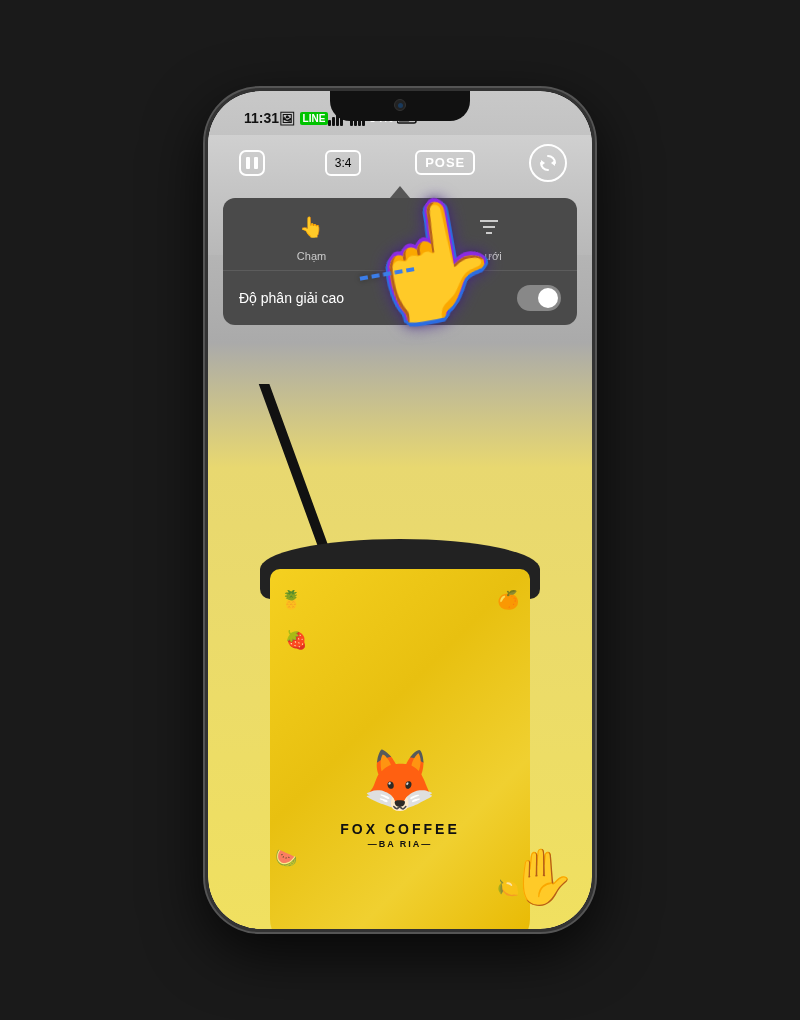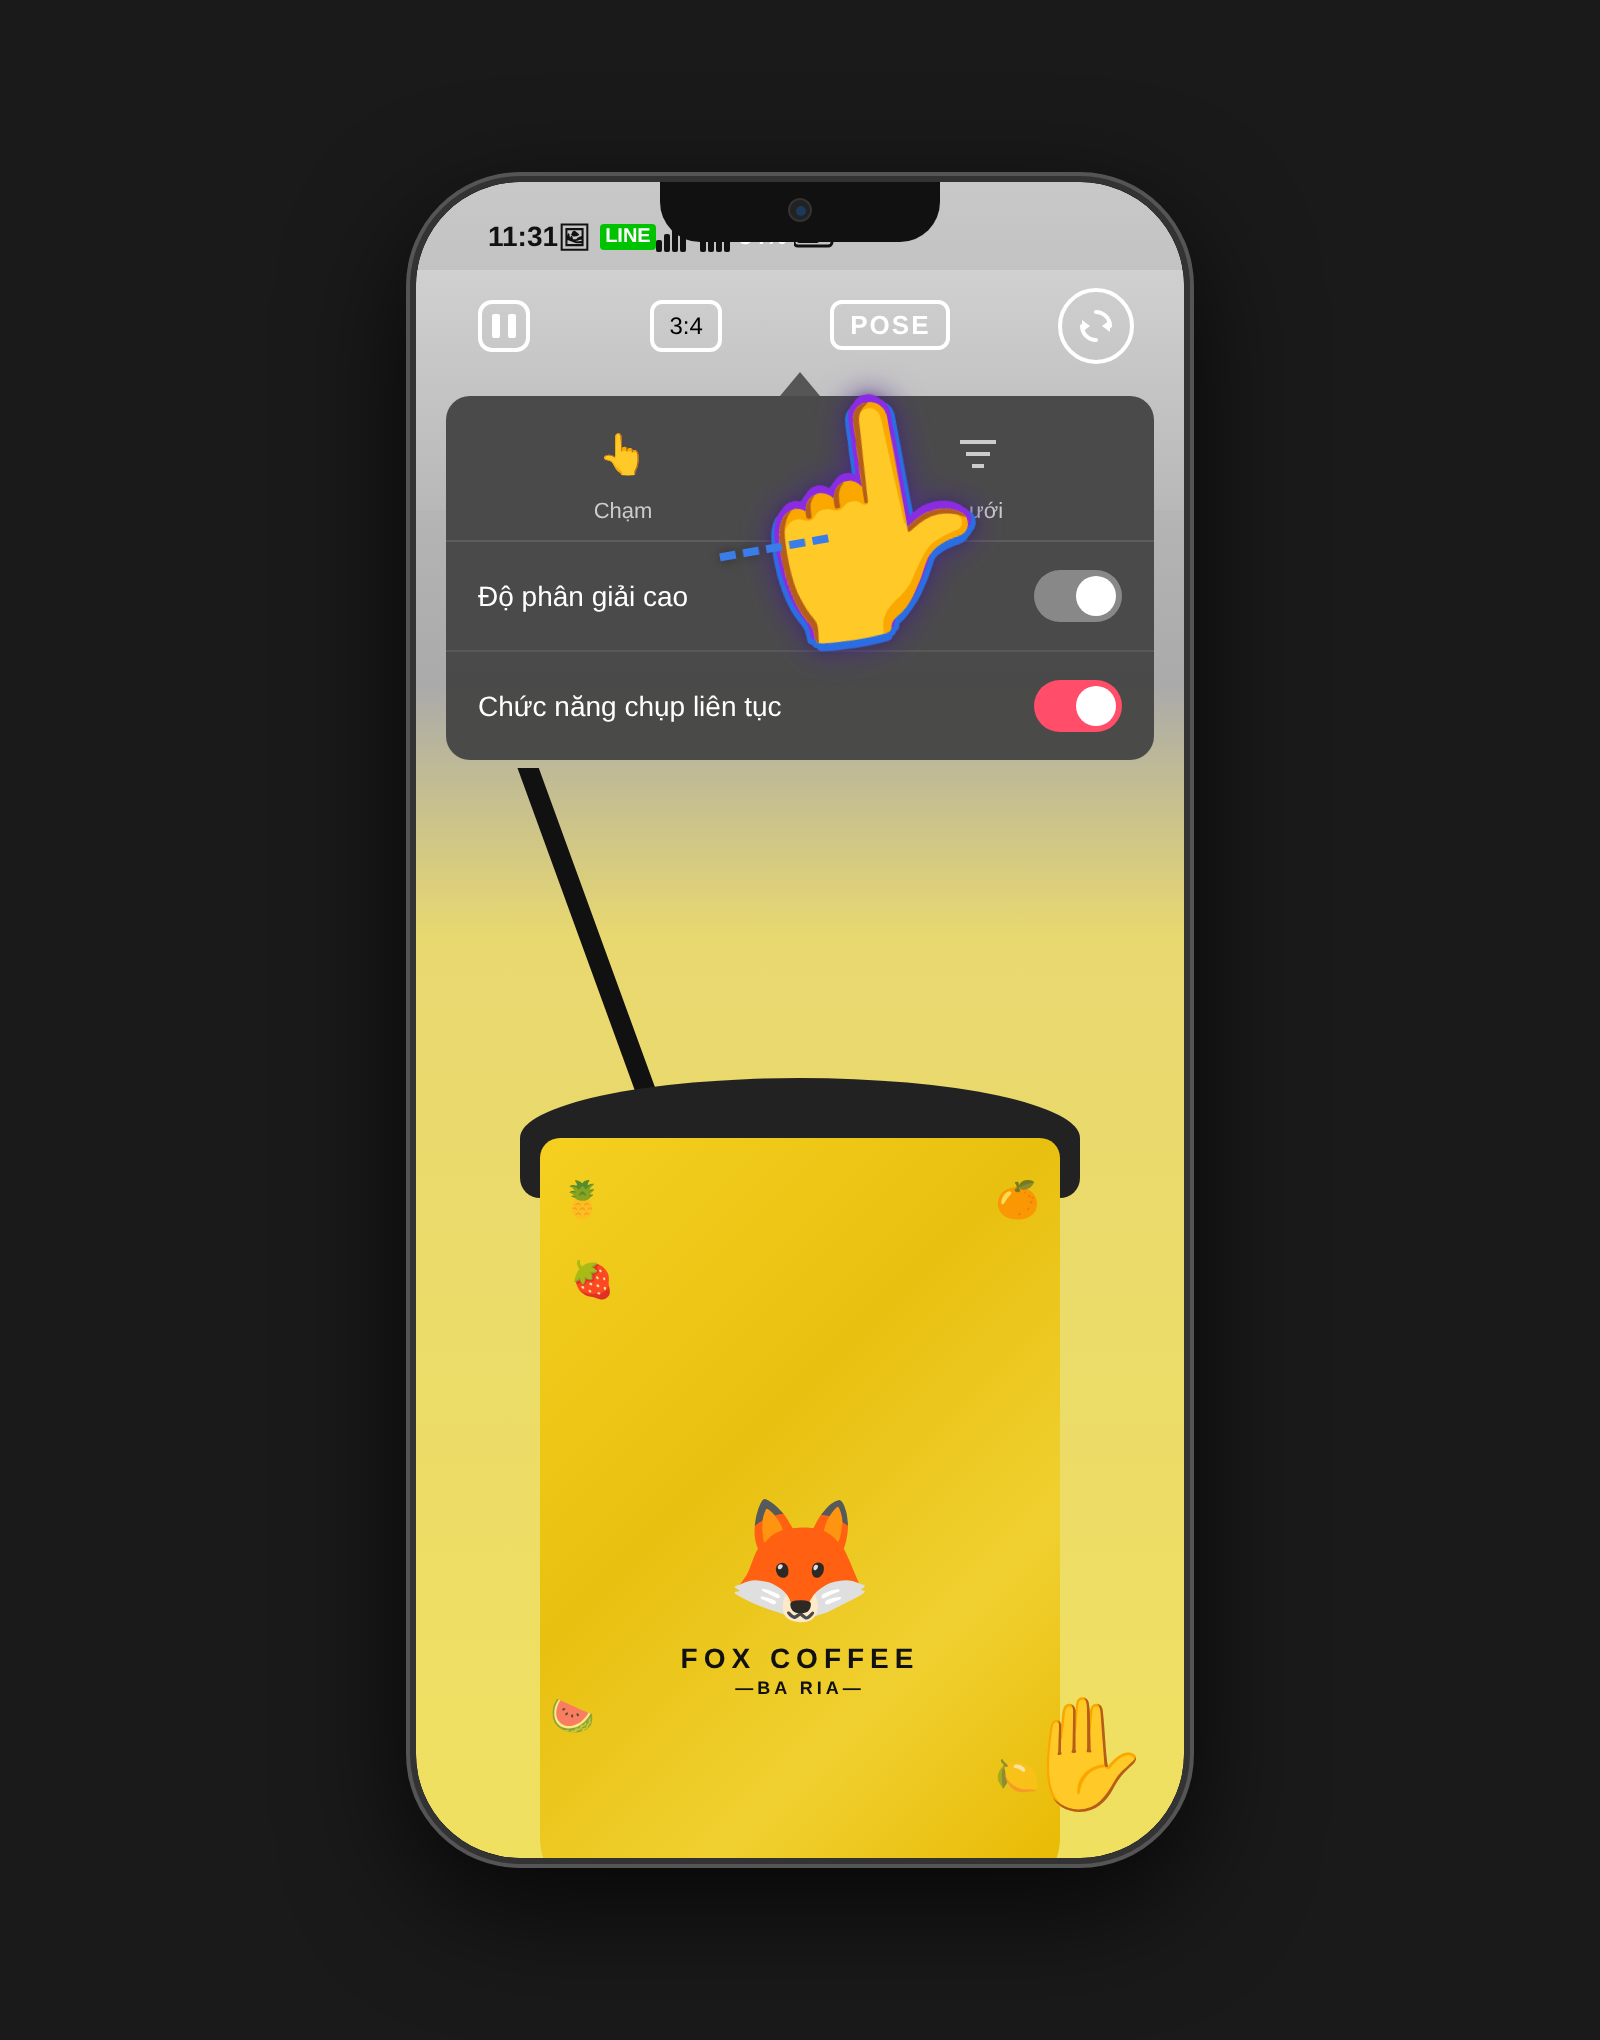--- a/index.html
+++ b/index.html
@@ -608,24 +608,20 @@
         </div>
 
 
       </div>
 
       <div class="setting-row">
         <span class="setting-label">Độ phân giải cao</span>
         <div class="toggle-off"></div>
       </div>
 
-      <div class="setting-row">
-        <span class="setting-label">Chức năng chụp liên tục</span>
-        <div class="toggle-on"></div>
-      </div>
 
     </div>
 
     <div class="cursor-hand">
       <div class="hand-inner">
         <span class="hand-emoji">👆</span>
         <div class="hand-line"></div>
       </div>
     </div>
 

